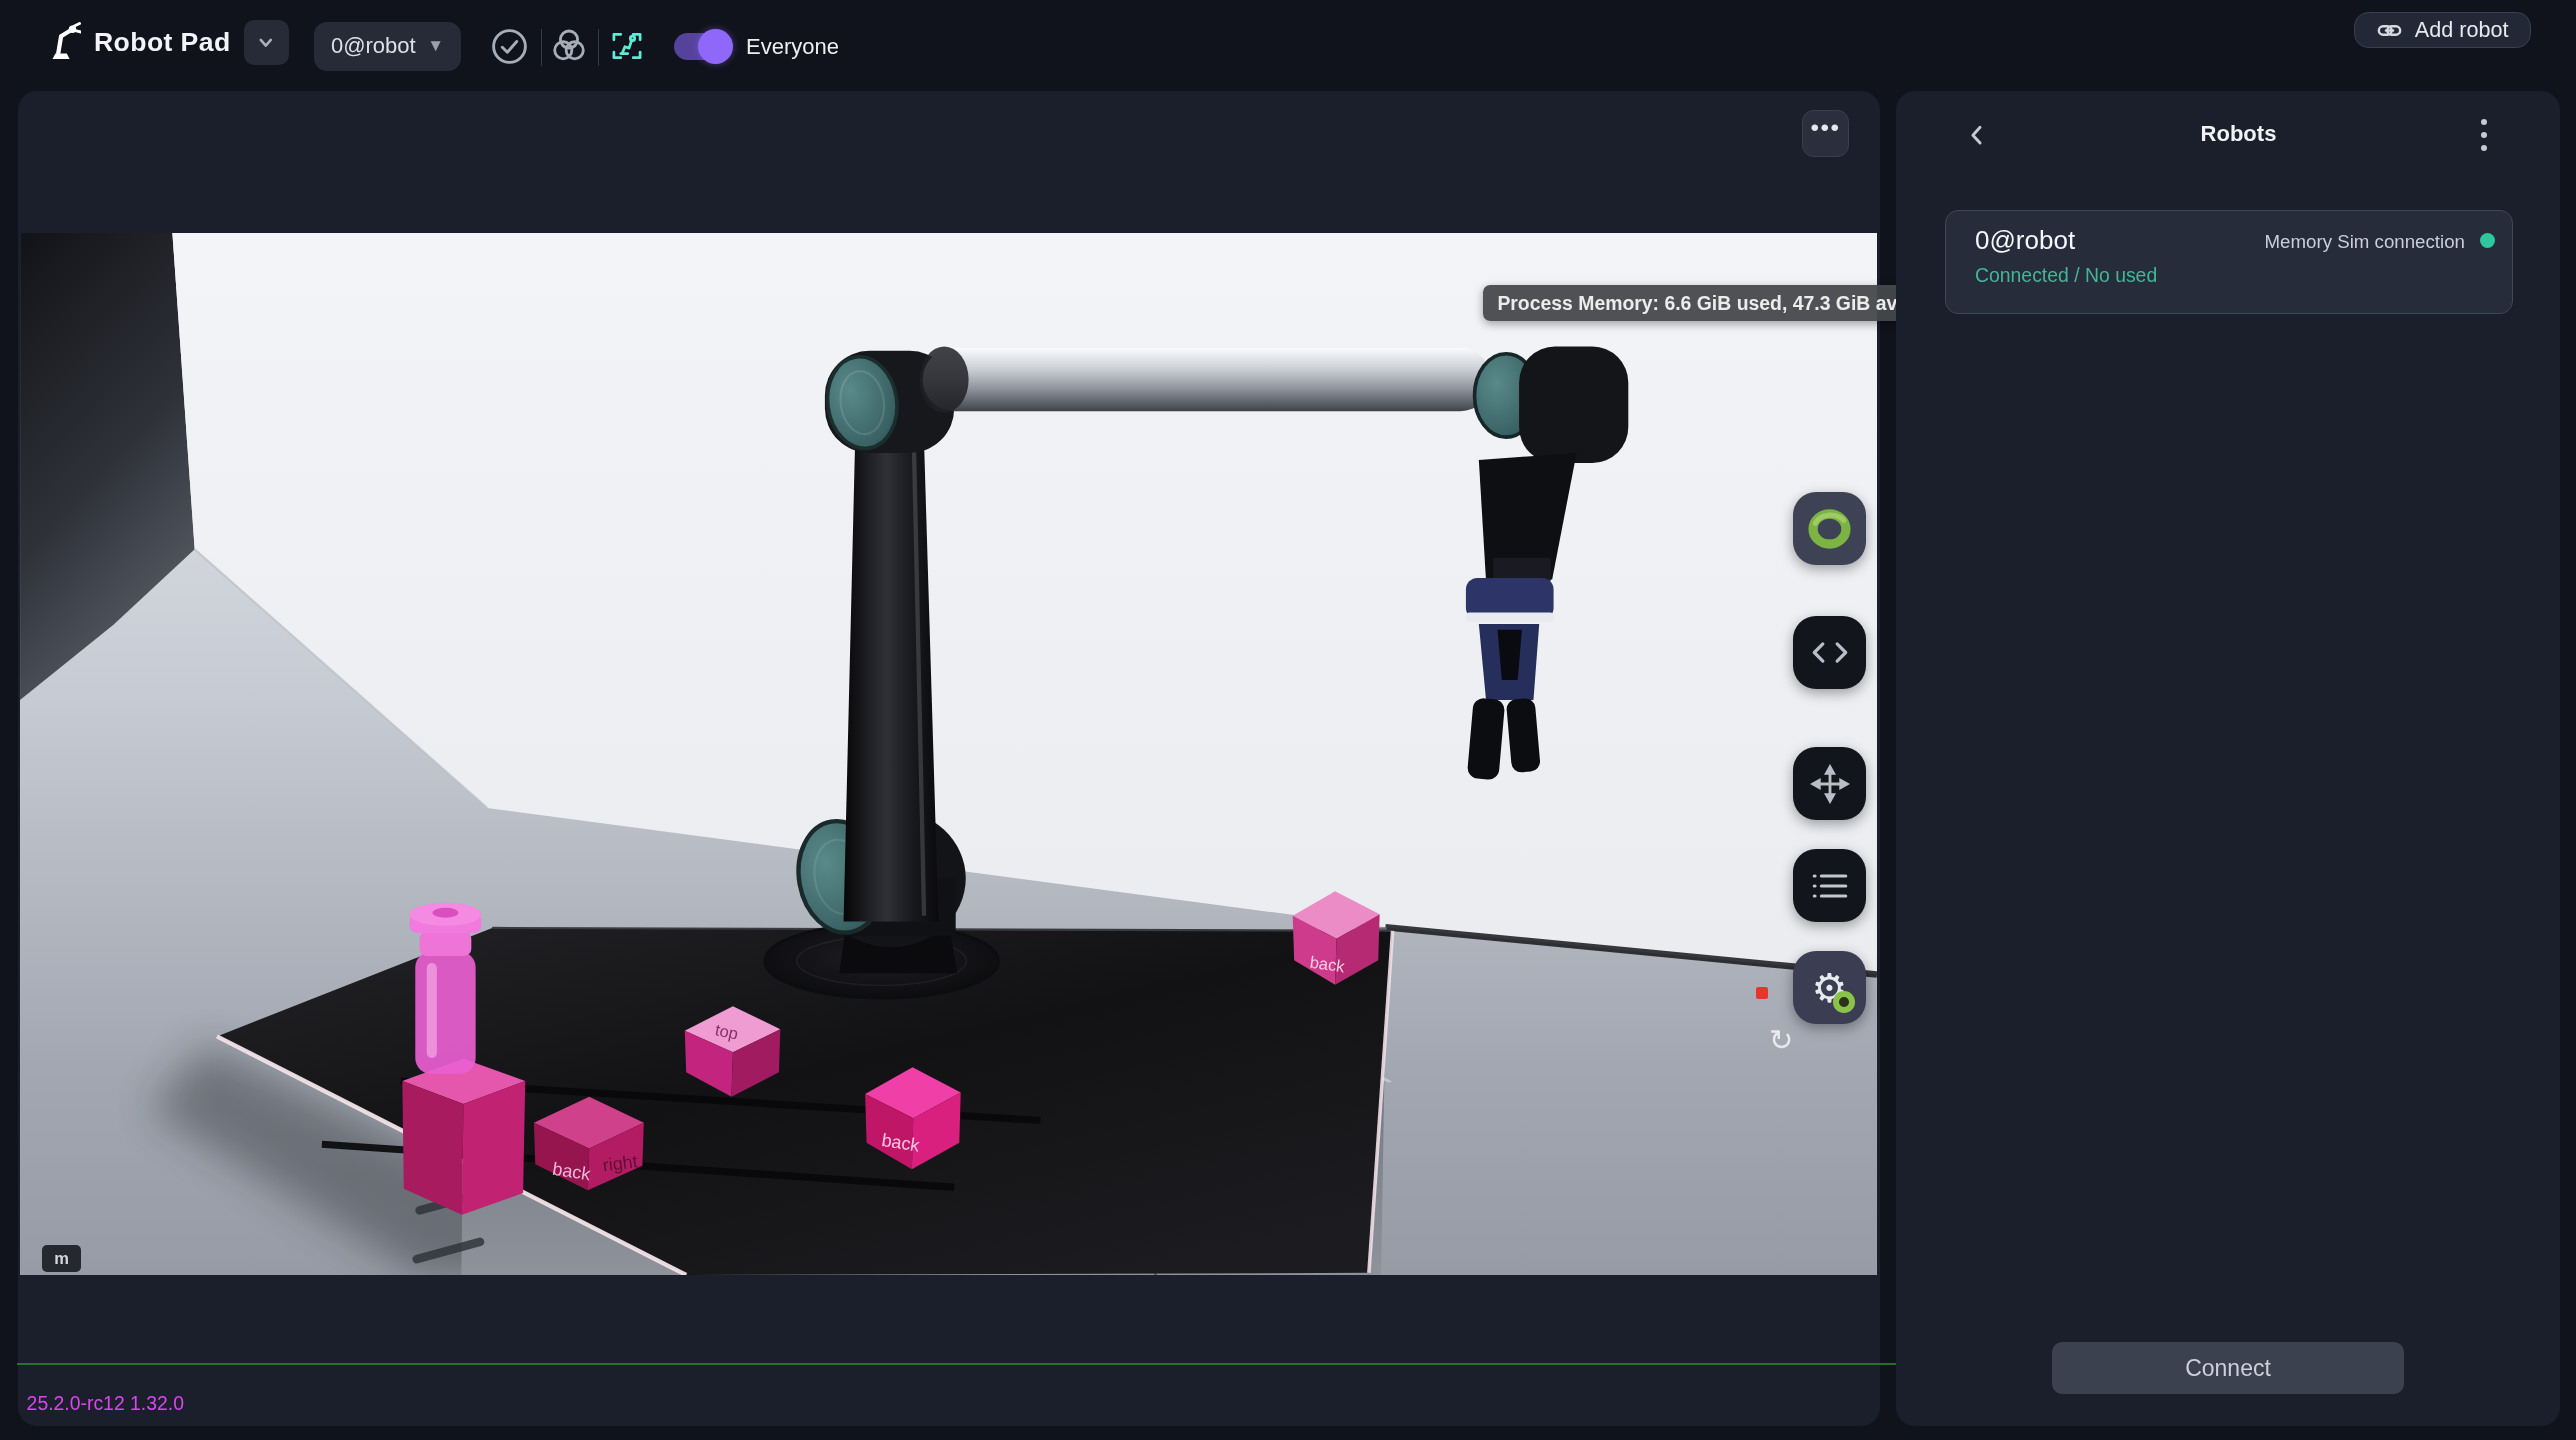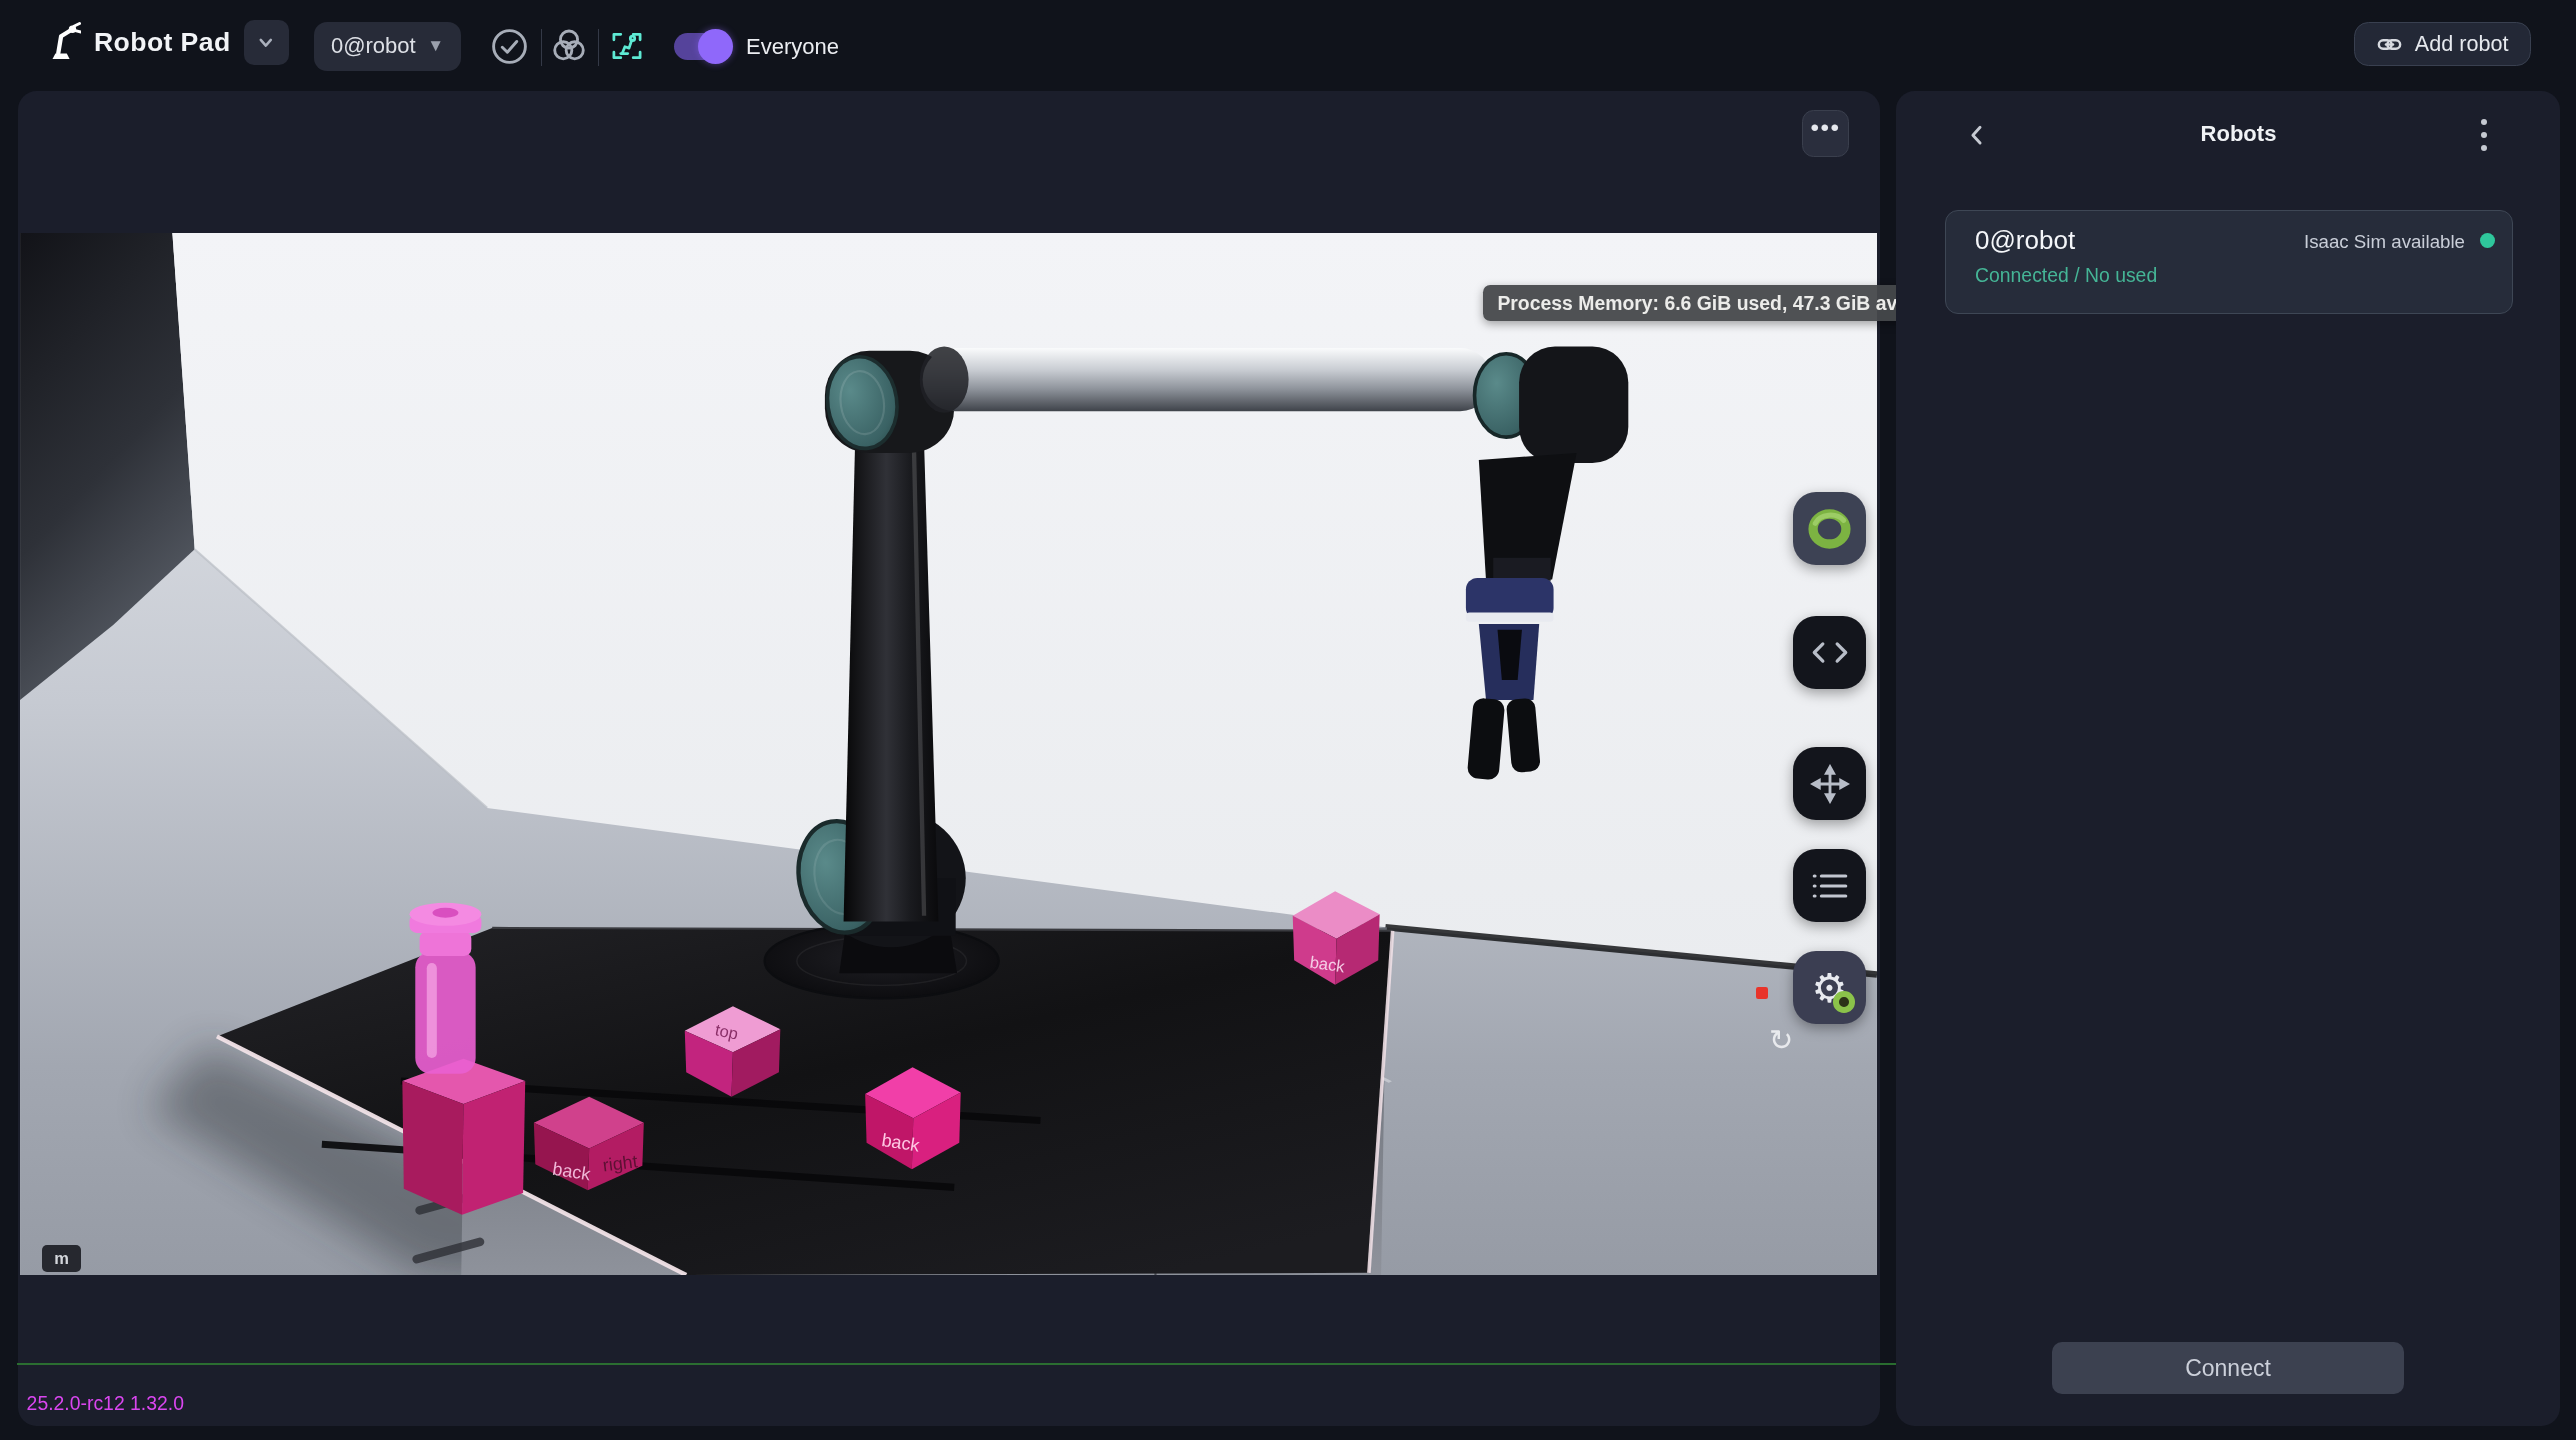--- a/index.html
+++ b/index.html
@@ -17,21 +17,21 @@
     color:#dde0e6; font-size:22px; cursor:pointer; }
   .pill .caret { color:#9aa0ac; font-size:17px; }
   .tb-icon { position:absolute; top:26px; width:40px; height:40px; display:flex;
     align-items:center; justify-content:center; cursor:pointer; }
   .tb-sep { position:absolute; top:29px; width:1.4px; height:37px; background:#343947; }
   .toggle { position:absolute; left:674px; top:33px; width:55px; height:27px; background:#55439b;
     border-radius:13.7px; cursor:pointer; }
   .toggle .thumb { position:absolute; right:-4.3px; top:-3.6px; width:35px; height:35px;
     border-radius:50%; background:#8f68fa; box-shadow:0 0 7.2px rgba(143,104,250,.45); }
   .toggle-label { position:absolute; left:746px; top:33px; color:#eceef2; font-size:22px; line-height:27px; }
-  .add-robot { position:absolute; right:45px; top:22px; height:44px; padding:0 21.6px;
+  .add-robot { position:absolute; right:45px; top:12px; height:36px; padding:0 21.6px;
     background:#232836; border:1.4px solid #394050; border-radius:14.4px; display:flex;
     align-items:center; gap:11.5px; color:#e6e9ee; font-size:21.6px; cursor:pointer; }
 
   
   #left-panel { position:absolute; left:18px; top:91px; width:1862px; height:1335px;
     background:#1b1e2b; border-radius:18.7px; }
   #right-panel { position:absolute; left:1896px; top:91px; width:664px; height:1335px;
     background:#1b1e2b; border-radius:18.7px; }
 
   #viewport-menu-btn { position:absolute; left:1784px; top:18.7px; width:47px; height:47px;
@@ -398,19 +398,19 @@
     <span class="rp-kebab">
         <i></i>
         <i></i>
         <i></i>
       </span>
   </div>
 
   <div id="robot-card">
     <div class="card-name">0@robot</div>
     <div class="card-status">Connected / No used</div>
-    <div class="card-conn">Isaac Sim available</div>
+    <div class="card-conn">Memory Sim connection</div>
     <span class="card-dot"></span>
   </div>
 
   <button id="connect-btn">Connect</button>
 </div>
 
 
 </body></html>

